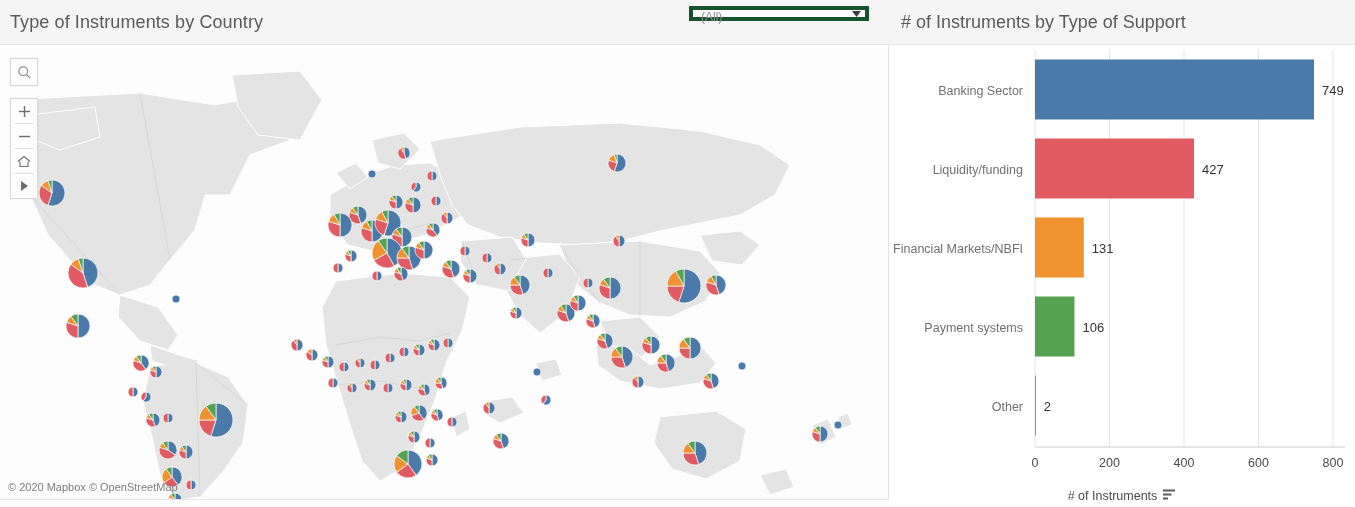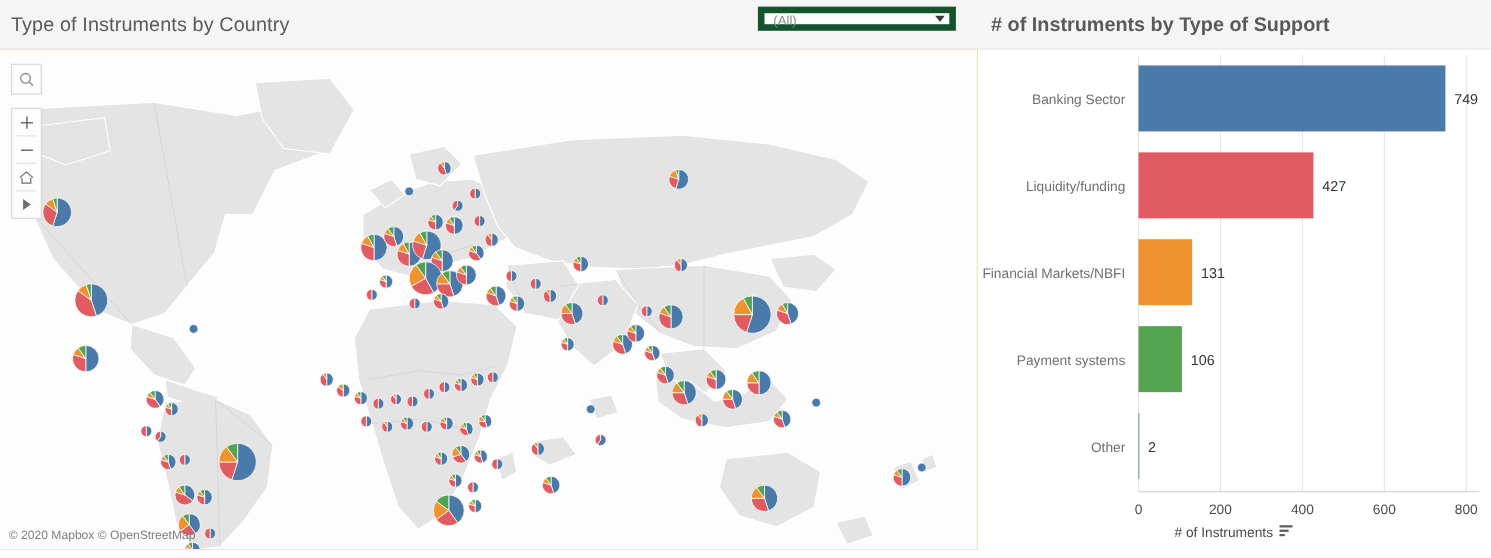--- a/index.html
+++ b/index.html
@@ -12,22 +12,22 @@
   .dashboard{position:relative;width:1355px;height:507px;display:flex;border-radius:32px;}
 
   
   .map-panel{position:relative;width:889px;height:507px;background:#fff;box-sizing:border-box;}
   .map-header{
     position:relative;height:45px;background:#f5f5f5;border-bottom:1px solid #e8e8e8;
     display:flex;align-items:center;box-sizing:border-box;
   }
   .map-title{font-size:18px;color:#5a5a5a;padding-left:10px;letter-spacing:.1px;font-weight:400;}
   .filter-select{
-    position:absolute;right:20px;top:6px;width:180px;height:22px;
-    background:#fff;border:6px solid #14532d;box-sizing:border-box;
+    position:absolute;right:20px;top:6px;width:180px;height:15px;
+    background:#fff;border:4px solid #14532d;box-sizing:border-box;
     display:flex;
   }
   .filter-value{font-size:12px;color:#8a8a8a;padding-left:8px;flex:1;}
   .filter-caret{width:18px;display:flex;align-items:center;justify-content:center;}
   .filter-caret svg{display:block;}
 
   .map-body{
     position:absolute;left:0;top:45px;width:889px;height:455px;
     background:#fde047;overflow:hidden;border-right:1px solid #e4e4e4;border-bottom:1px solid #e4e4e4;
     box-sizing:border-box;
@@ -50,25 +50,25 @@
     position:absolute;left:8px;bottom:6px;font-size:11px;color:#7d7d7d;z-index:4;
     font-family:"Liberation Sans", sans-serif;
   }
 
   
   .bar-panel{position:relative;width:466px;height:507px;background:#fff;box-sizing:border-box;}
   .bar-header{
     height:45px;background:#f5f5f5;border-bottom:1px solid #e8e8e8;
     display:flex;align-items:center;box-sizing:border-box;
   }
-  .bar-title{font-size:18px;color:#5a5a5a;padding-left:12px;font-weight:700;}
+  .bar-title{font-size:18px;color:#5a5a5a;padding-left:12px;font-weight:400;}
   .bar-body{position:relative;width:466px;height:462px;}
   .bar-svg{position:absolute;left:0;top:0;}
   .axis-title{
-    position:absolute;left:0;right:0;bottom:16px;display:flex;align-items:flex-start;
+    position:absolute;left:0;right:0;bottom:4px;display:flex;align-items:flex-start;
     justify-content:center;gap:6px;font-size:12.5px;color:#4a4a4a;
   }
   .sort-icon{display:block;}
 </style>
 </head>
 <body>
 
 <div class="dashboard">
 
   <div class="map-panel">

